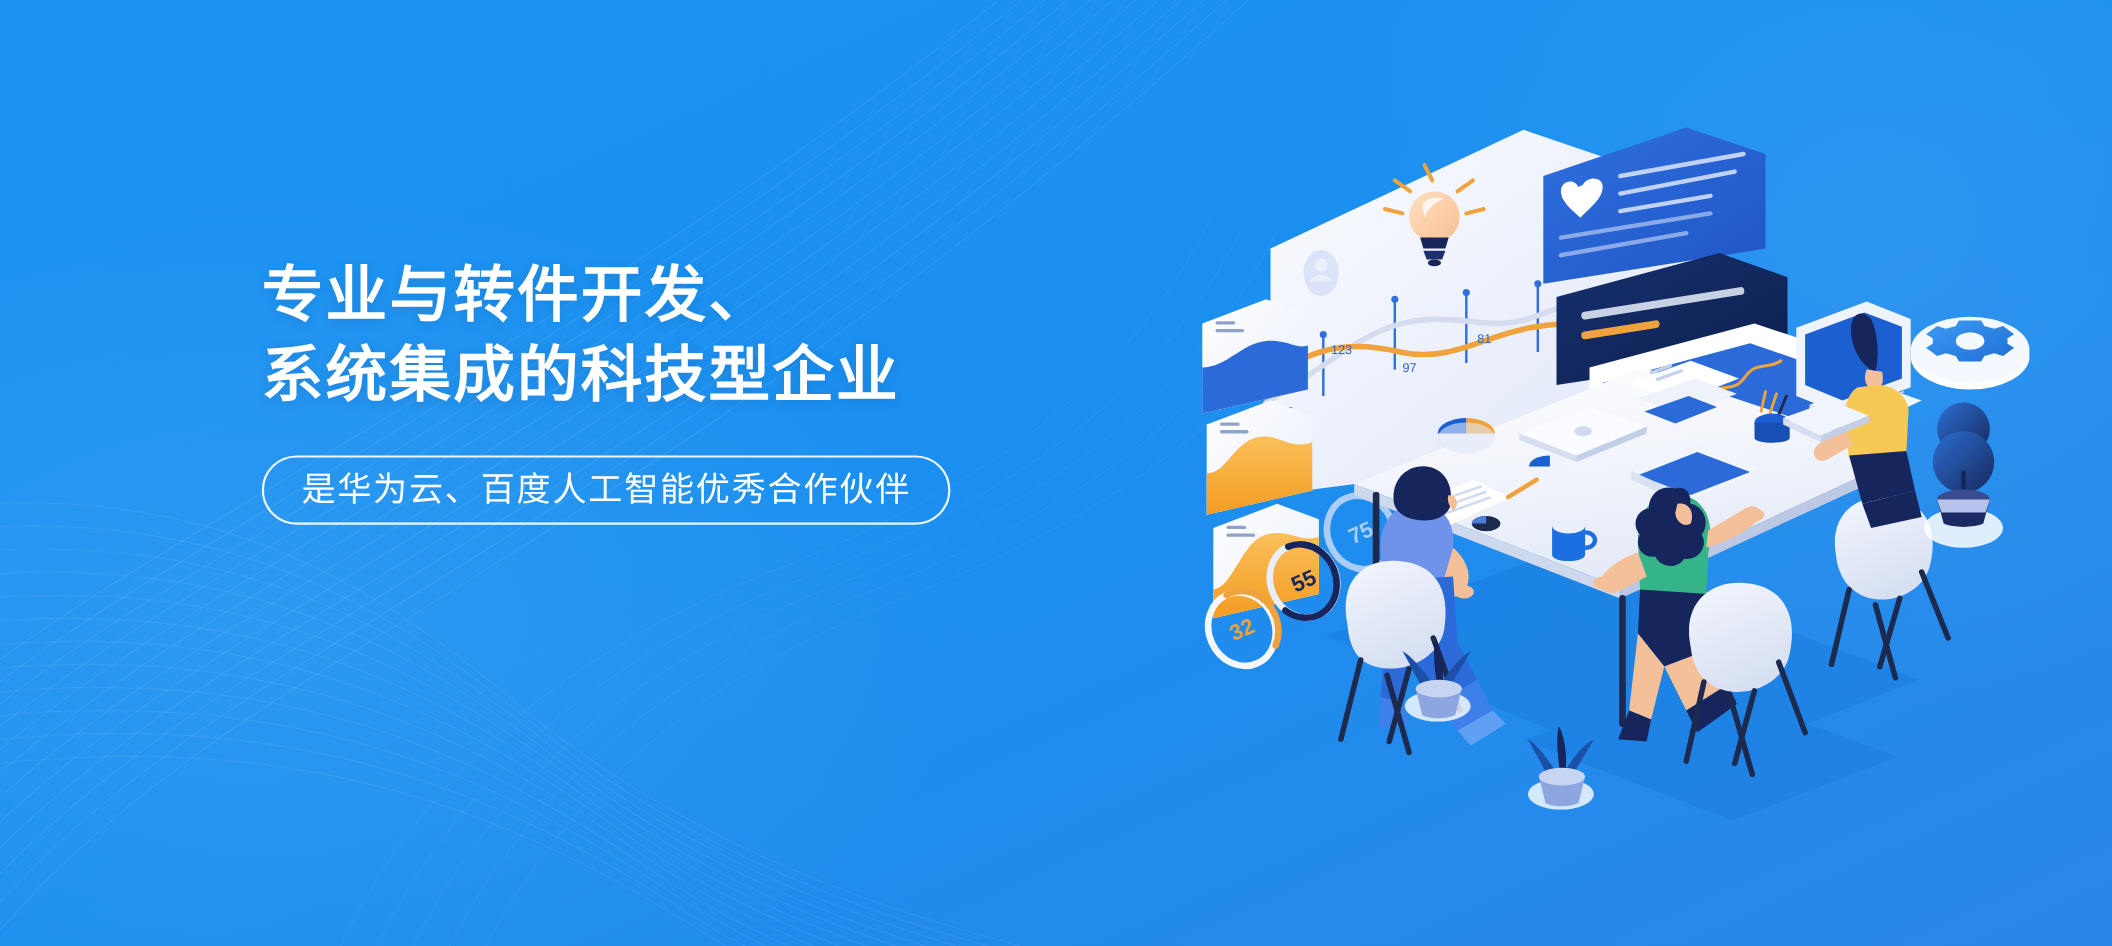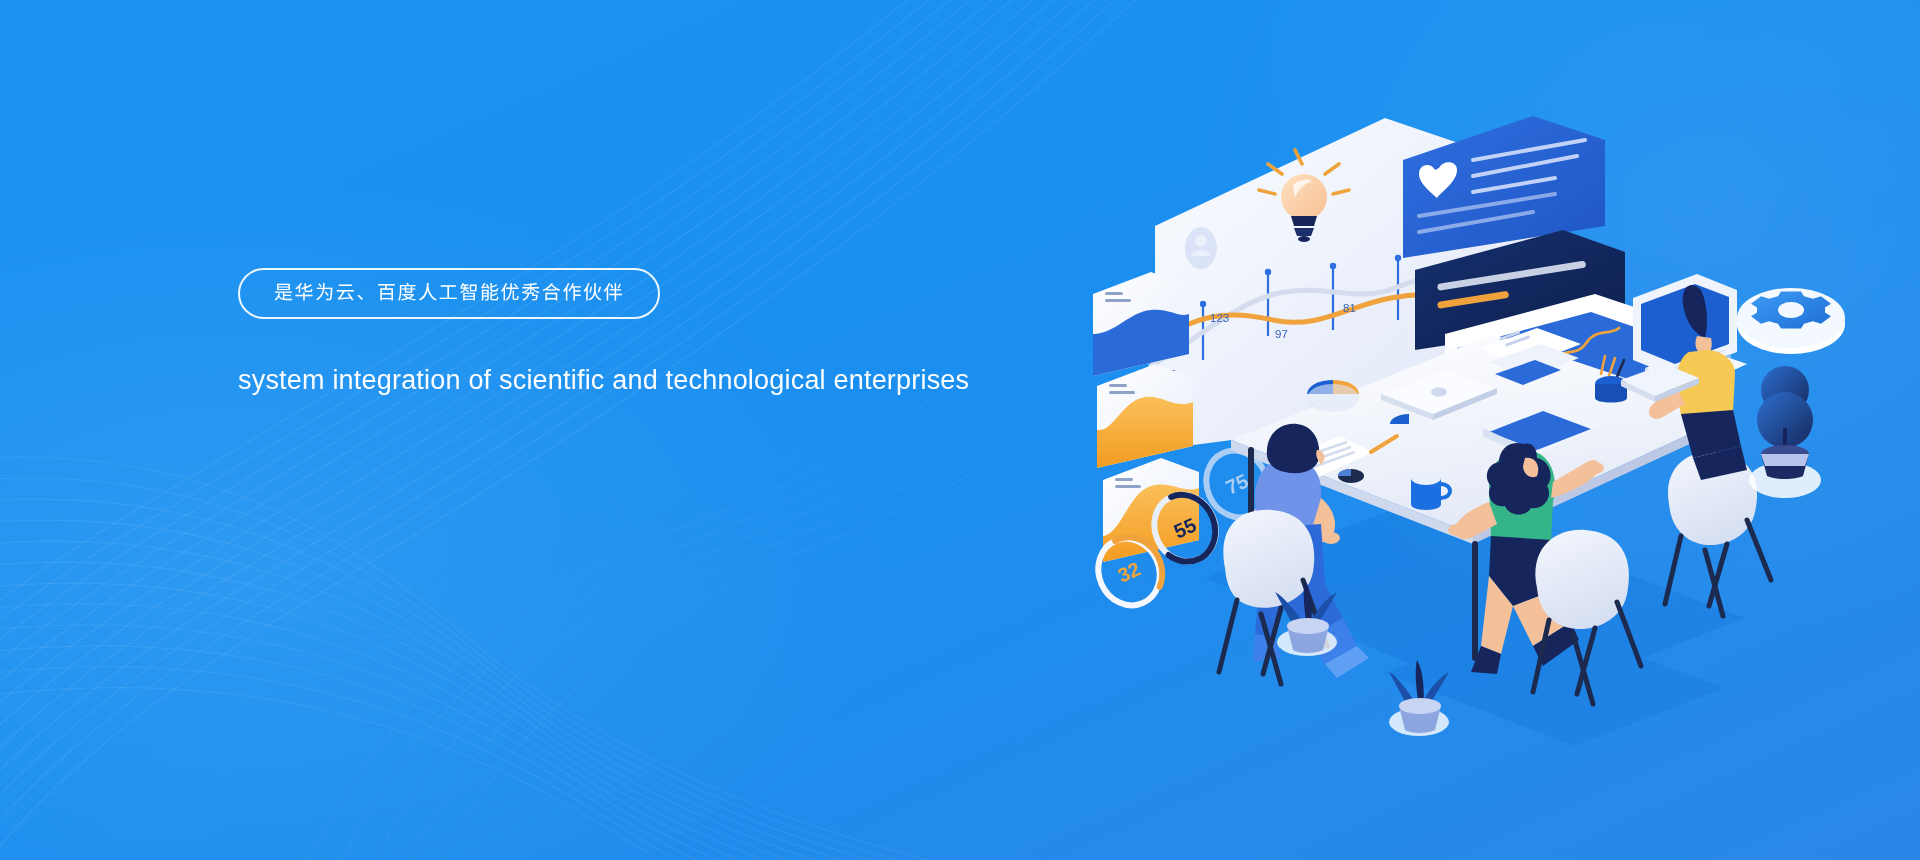--- a/index.html
+++ b/index.html
@@ -30,21 +30,21 @@
   
   .copy{position:absolute;left:238px;top:232px;width:960px;}
   .headline{
     color:#fff;font-size:56px;line-height:1.30;font-weight:700;
     letter-spacing:2px;margin:0 0 0 0;text-shadow:0 2px 10px rgba(0,40,90,.14);
   }
   .headline .ln{display:block;}
   .badge{
     display:inline-block;margin-top:36px;
     border:2px solid rgba(255,255,255,.92);border-radius:44px;
-    padding:13px 34px 15px;color:#fff;font-size:19px;letter-spacing:1.6px;
+    padding:13px 34px 15px;color:#fff;font-size:31px;letter-spacing:1.6px;
     line-height:1;white-space:nowrap;
   }
   .sub{
     margin-top:42px;color:#ffffff;font-size:27px;line-height:1.42;
     letter-spacing:.2px;font-weight:400;opacity:.98;
   }
   .sub .ln{display:block;}
 
   
   .art{position:absolute;left:1085px;top:98px;width:800px;height:680px;}
@@ -103,25 +103,28 @@
         <path d="M390 898 C 470 718, 610 608, 790 538 C 970 468, 1110 378, 1190 218"></path>
         <path d="M420 904 C 500 724, 640 614, 820 544 C 1000 474, 1140 384, 1220 224"></path>
       </g>
     </svg>
   </div>
   <div class="glow-a"></div>
   <div class="glow-b"></div>
 
   <div class="copy">
 
+    <h1 class="headline">
+      <span class="ln">专业与转件开发、</span>
+      <span class="ln">系统集成的科技型企业</span>
+    </h1>
 
     <div class="badge">是华为云、百度人工智能优秀合作伙伴</div>
 
     <p class="sub">
-      <span class="ln">system integration of scientific and technological enterprises</span>
     </p>
   </div>
 
   <div class="art">
     <svg viewBox="0 0 800 680" aria-hidden="true">
       <defs>
         <linearGradient id="panelG" x1="0" y1="0" x2="0.4" y2="1">
           <stop offset="0%" stop-color="#ffffff"></stop>
           <stop offset="100%" stop-color="#e9eefb"></stop>
         </linearGradient>

